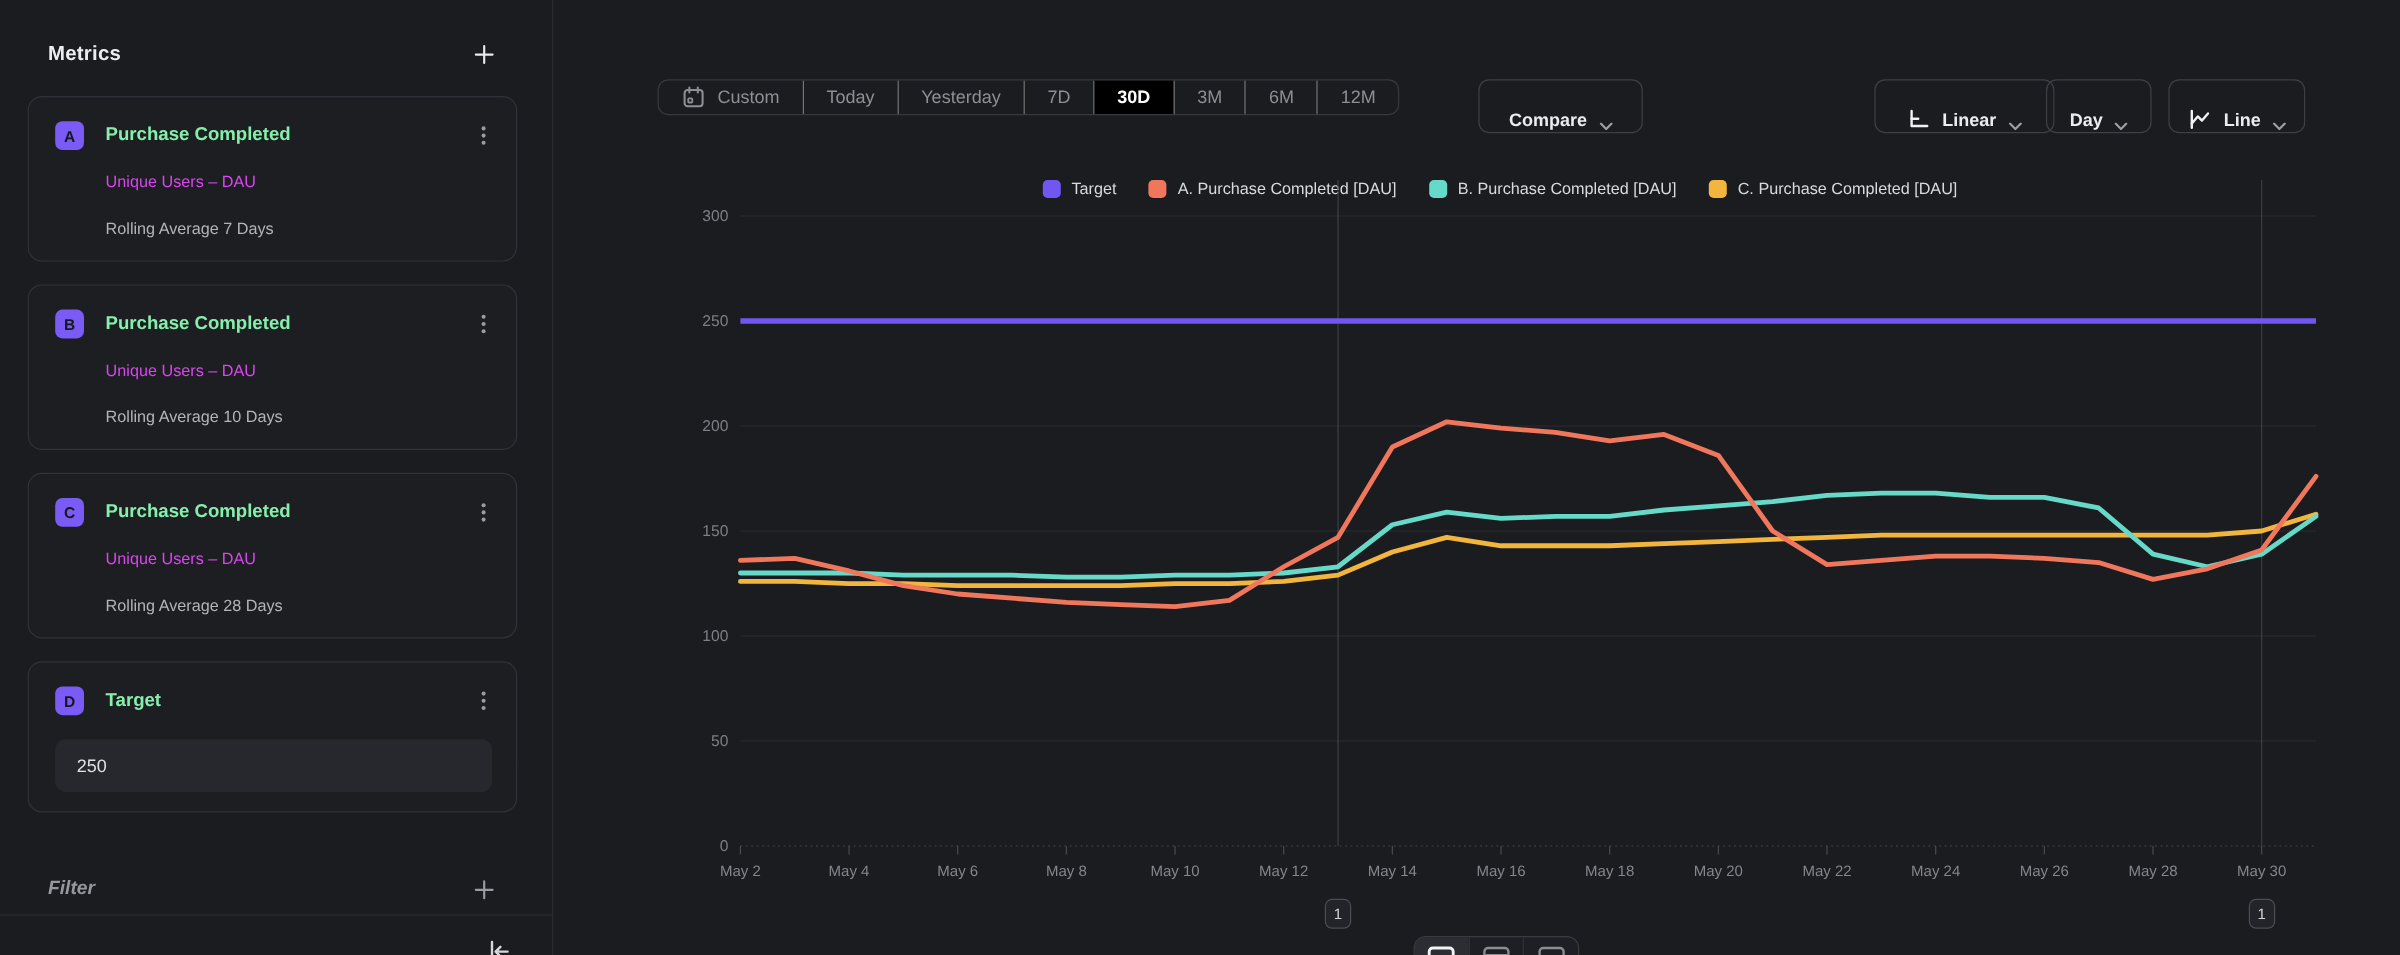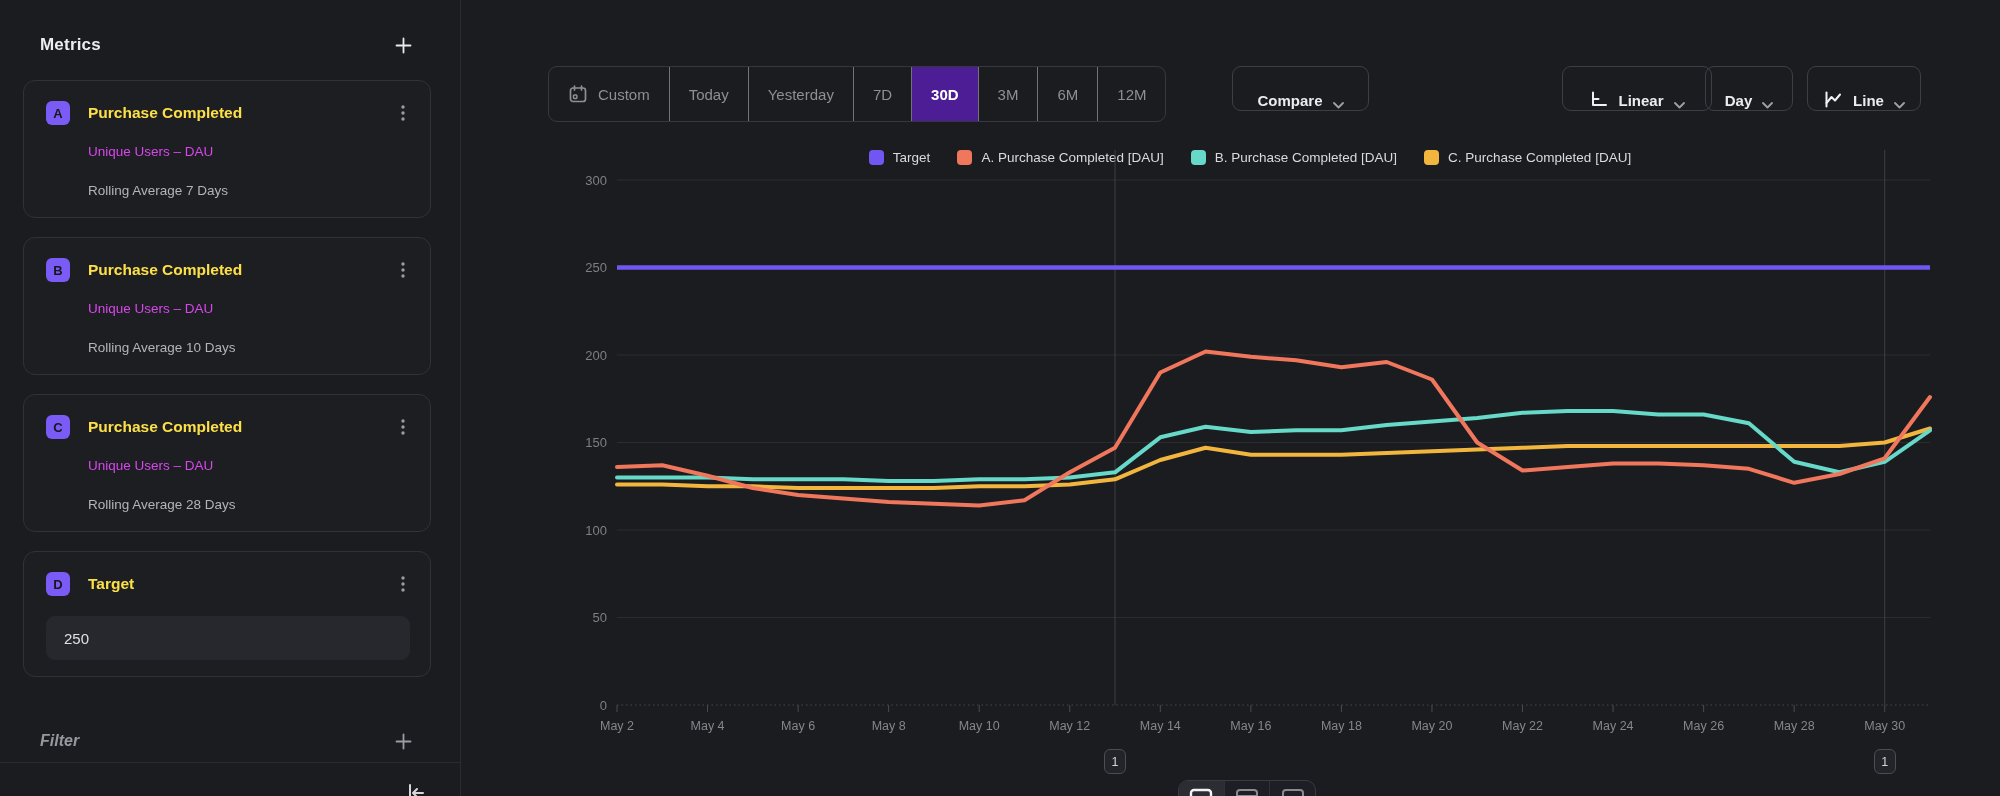--- a/index.html
+++ b/index.html
@@ -8,38 +8,38 @@
   svg{display:block}
 
   
   .sidebar{position:absolute;left:0;top:0;width:460px;height:796px;border-right:1px solid #2b2c31;}
   .side-head{position:absolute;left:40px;right:42px;top:30px;height:30px;display:flex;align-items:center;justify-content:space-between;}
   .side-title{font-size:17px;font-weight:700;color:#ededef;letter-spacing:.2px;}
   .icon-btn{background:none;border:none;padding:0;width:30px;height:30px;display:flex;align-items:center;justify-content:center;cursor:pointer;}
   .metric-card{position:absolute;left:23px;width:408px;background:#1d1e22;border:1px solid #313239;border-radius:12px;box-sizing:border-box;}
   .m-badge{position:absolute;left:22px;top:20px;width:24px;height:24px;border-radius:6px;background:#7b5bf5;
            display:flex;align-items:center;justify-content:center;font-size:13px;font-weight:800;color:#17181c;}
-  .m-title{position:absolute;left:64px;top:23px;font-size:15.5px;font-weight:700;color:#fde047;}
+  .m-title{position:absolute;left:64px;top:23px;font-size:15.5px;font-weight:700;color:#86efac;}
   .m-kebab{position:absolute;right:12px;top:17px;}
   .m-line1{position:absolute;left:64px;top:63px;font-size:13.5px;color:#d946ef;}
   .m-line2{position:absolute;left:64px;top:102px;font-size:13.5px;color:#b3b4b8;}
   .target-input{position:absolute;left:22px;top:64px;width:364px;height:44px;box-sizing:border-box;background:#27282d;
                 border:none;border-radius:9px;color:#dfe0e3;font-size:15px;padding:0 18px;font-family:"Liberation Sans",sans-serif;}
   .filter-row{position:absolute;left:40px;right:42px;top:726px;height:30px;display:flex;align-items:center;justify-content:space-between;font-style:italic;}
   .filter-label{font-size:16px;font-weight:700;color:#97989d;}
   .side-divider{position:absolute;left:0;right:0;top:762px;border-top:1px solid #2a2b30;}
   .collapse-btn{position:absolute;right:30px;top:778px;}
 
   
-  .seg{position:absolute;left:548px;top:66px;height:56px;border:1px solid #37383e;border-radius:9px;
+  .seg{position:absolute;left:548px;top:66px;height:30px;border:1px solid #37383e;border-radius:9px;
        display:flex;align-items:stretch;box-sizing:border-box;overflow:hidden;}
   .seg button{background:none;border:none;border-left:1px solid #737373;color:#8e8f94;font-size:15px;font-weight:500;
        font-family:"Liberation Sans",sans-serif;display:flex;align-items:center;gap:10px;padding:0 19px;cursor:pointer;}
   .seg button:first-child{border-left:none;}
-  .seg button.sel{background:#4c1d95;color:#ffffff;font-weight:700;}
+  .seg button.sel{background:#000000;color:#ffffff;font-weight:700;}
   .tool-btn{position:absolute;top:66px;height:45px;box-sizing:border-box;border:1px solid #3e3f45;border-radius:9px;background:none;
        color:#ececee;font-size:15px;font-weight:700;font-family:"Liberation Sans",sans-serif;
        display:flex;align-items:flex-end;justify-content:center;gap:10px;cursor:pointer;}
 
   
   .legend{position:absolute;left:560px;width:1380px;top:147px;height:20px;display:flex;justify-content:center;gap:27px;}
   .legend-item{display:flex;align-items:center;gap:9px;cursor:pointer;}
   .legend-swatch{width:15px;height:15px;border-radius:4px;}
   .legend-label{font-size:13.5px;color:#d9dadd;}
 

